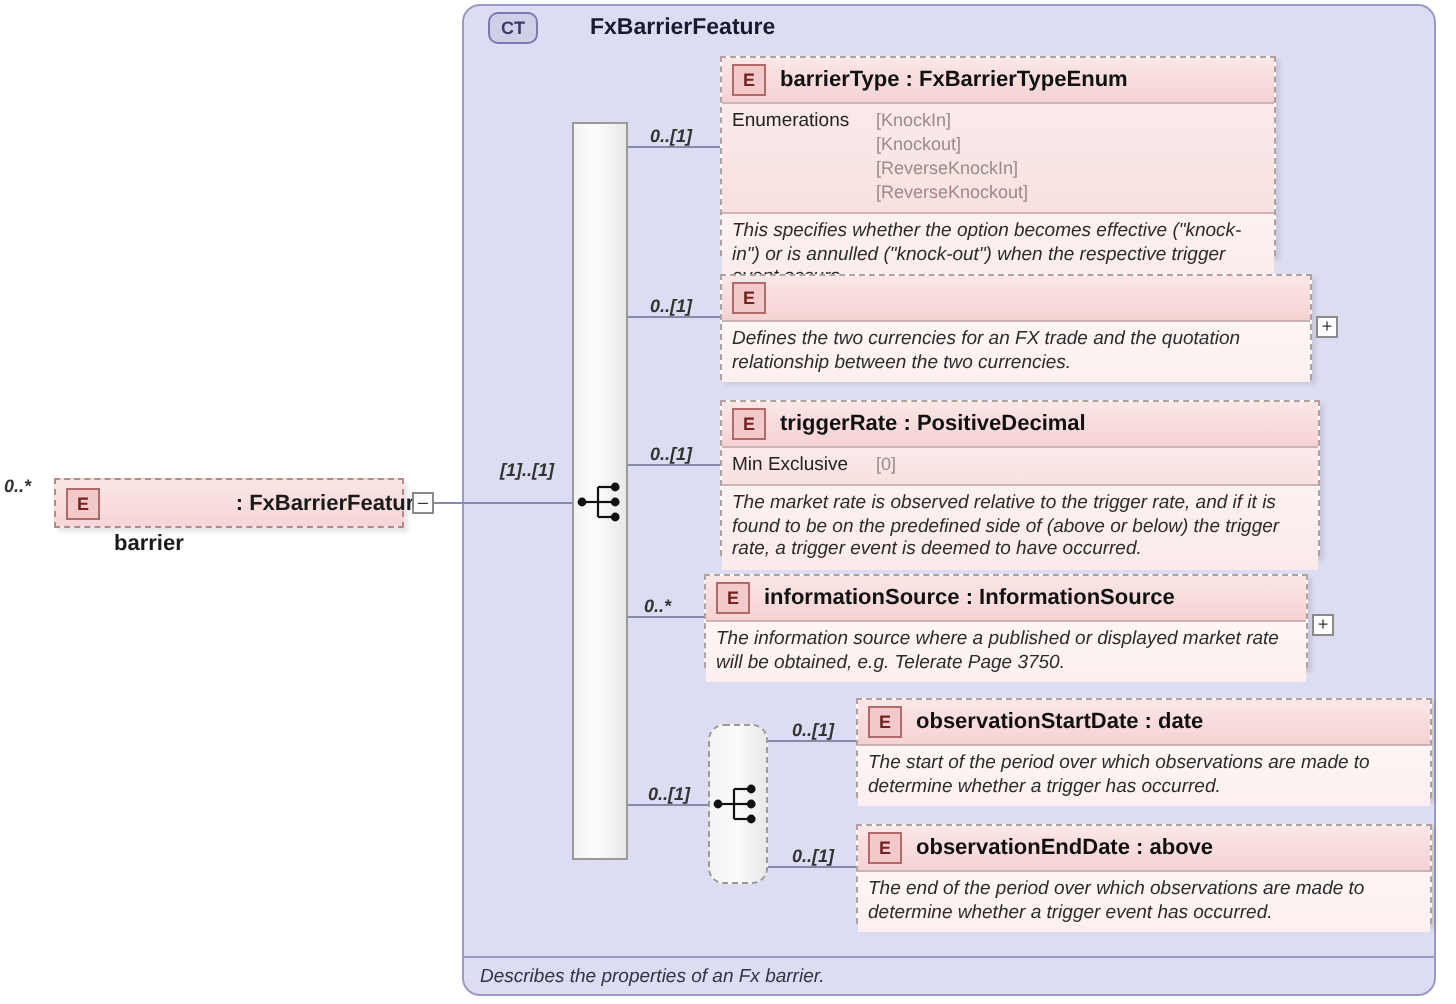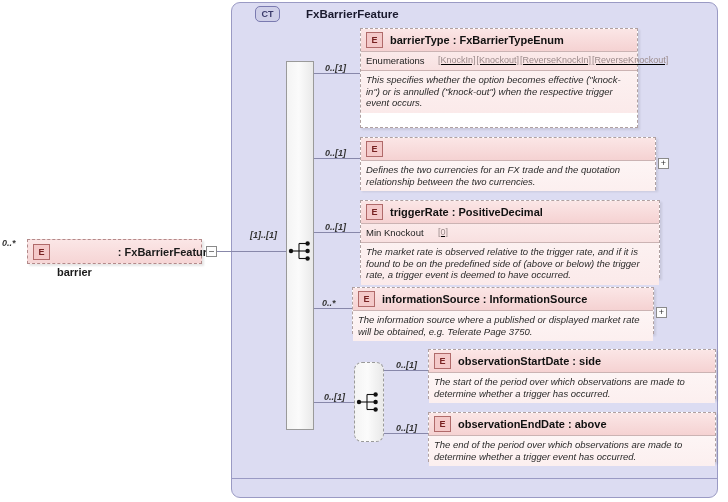--- a/index.html
+++ b/index.html
@@ -28,21 +28,21 @@
     top: 2px;
     width: 487px;
     height: 496px;
     background: #dcdcf2;
     border: 1px solid #9a9ac4;
     border-radius: 9px;
     box-sizing: border-box;
   }
   .ct-header {
     position: absolute;
-    left: 255px;
+    left: 244px;
     top: 5px;
     height: 18px;
     display: flex;
     align-items: center;
     gap: 6px;
   }
   .ct-tag {
     display: inline-flex;
     align-items: center;
     justify-content: center;
@@ -203,23 +203,22 @@
   }
   .facet-label {
     font-size: 9.5px;
     color: #222;
     white-space: nowrap;
     flex: none;
     min-width: 66px;
   }
   .facet-values {
     display: flex;
-    flex-direction: row;
+    flex-direction: column;
     gap: 1px;
-    text-decoration: underline;
   }
   .facet-values span {
     font-size: 9px;
     color: #9a8a8a;
     font-family: "Liberation Sans", sans-serif;
     white-space: nowrap;
     line-height: 11px;
   }
   .prop-doc {
     background: linear-gradient(to bottom, #fcf1f1 0%, #fbeaea 100%);
@@ -320,21 +319,21 @@
     <div class="prop-doc plain">Defines the two currencies for an FX trade and the quotation relationship between the two currencies.</div>
   </div>
   <div class="toggle" style="left:658px; top:158px;">+</div>
 
   <div class="prop" style="left:360px; top:200px; width:300px; height:78px;">
     <div class="prop-title">
       <span class="e-tag">E</span>
       <span class="pname">triggerRate : PositiveDecimal</span>
     </div>
     <div class="prop-facets">
-      <span class="facet-label">Min Knockout</span>
+      <span class="facet-label">Min Exclusive</span>
       <span class="facet-values">
         <span>[0]</span>
       </span>
     </div>
     <div class="prop-doc">The market rate is observed relative to the trigger rate, and if it is found to be on the predefined side of (above or below) the trigger rate, a trigger event is deemed to have occurred.</div>
   </div>
 
   <div class="prop" style="left:352px; top:287px; width:302px; height:47px;">
     <div class="prop-title">
       <span class="e-tag">E</span>
@@ -359,28 +358,29 @@
 
   <div class="line-h" style="left:384px; top:370px; width:44px;"></div>
   <div class="card" style="left:396px; top:360px;">0..[1]</div>
 
   <div class="line-h" style="left:384px; top:433px; width:44px;"></div>
   <div class="card" style="left:396px; top:423px;">0..[1]</div>
 
   <div class="prop" style="left:428px; top:349px; width:288px; height:50px;">
     <div class="prop-title">
       <span class="e-tag">E</span>
-      <span class="pname">observationStartDate : side</span>
+      <span class="pname">observationStartDate : date</span>
     </div>
     <div class="prop-doc plain">The start of the period over which observations are made to determine whether a trigger has occurred.</div>
   </div>
 
   <div class="prop" style="left:428px; top:412px; width:288px; height:50px;">
     <div class="prop-title">
       <span class="e-tag">E</span>
       <span class="pname">observationEndDate : above</span>
     </div>
     <div class="prop-doc plain">The end of the period over which observations are made to determine whether a trigger event has occurred.</div>
   </div>
 
   <div class="ct-footer-sep"></div>
+  <div class="ct-footer-text">Describes the properties of an Fx barrier.</div>
 
 </div>
 
 </body></html>

